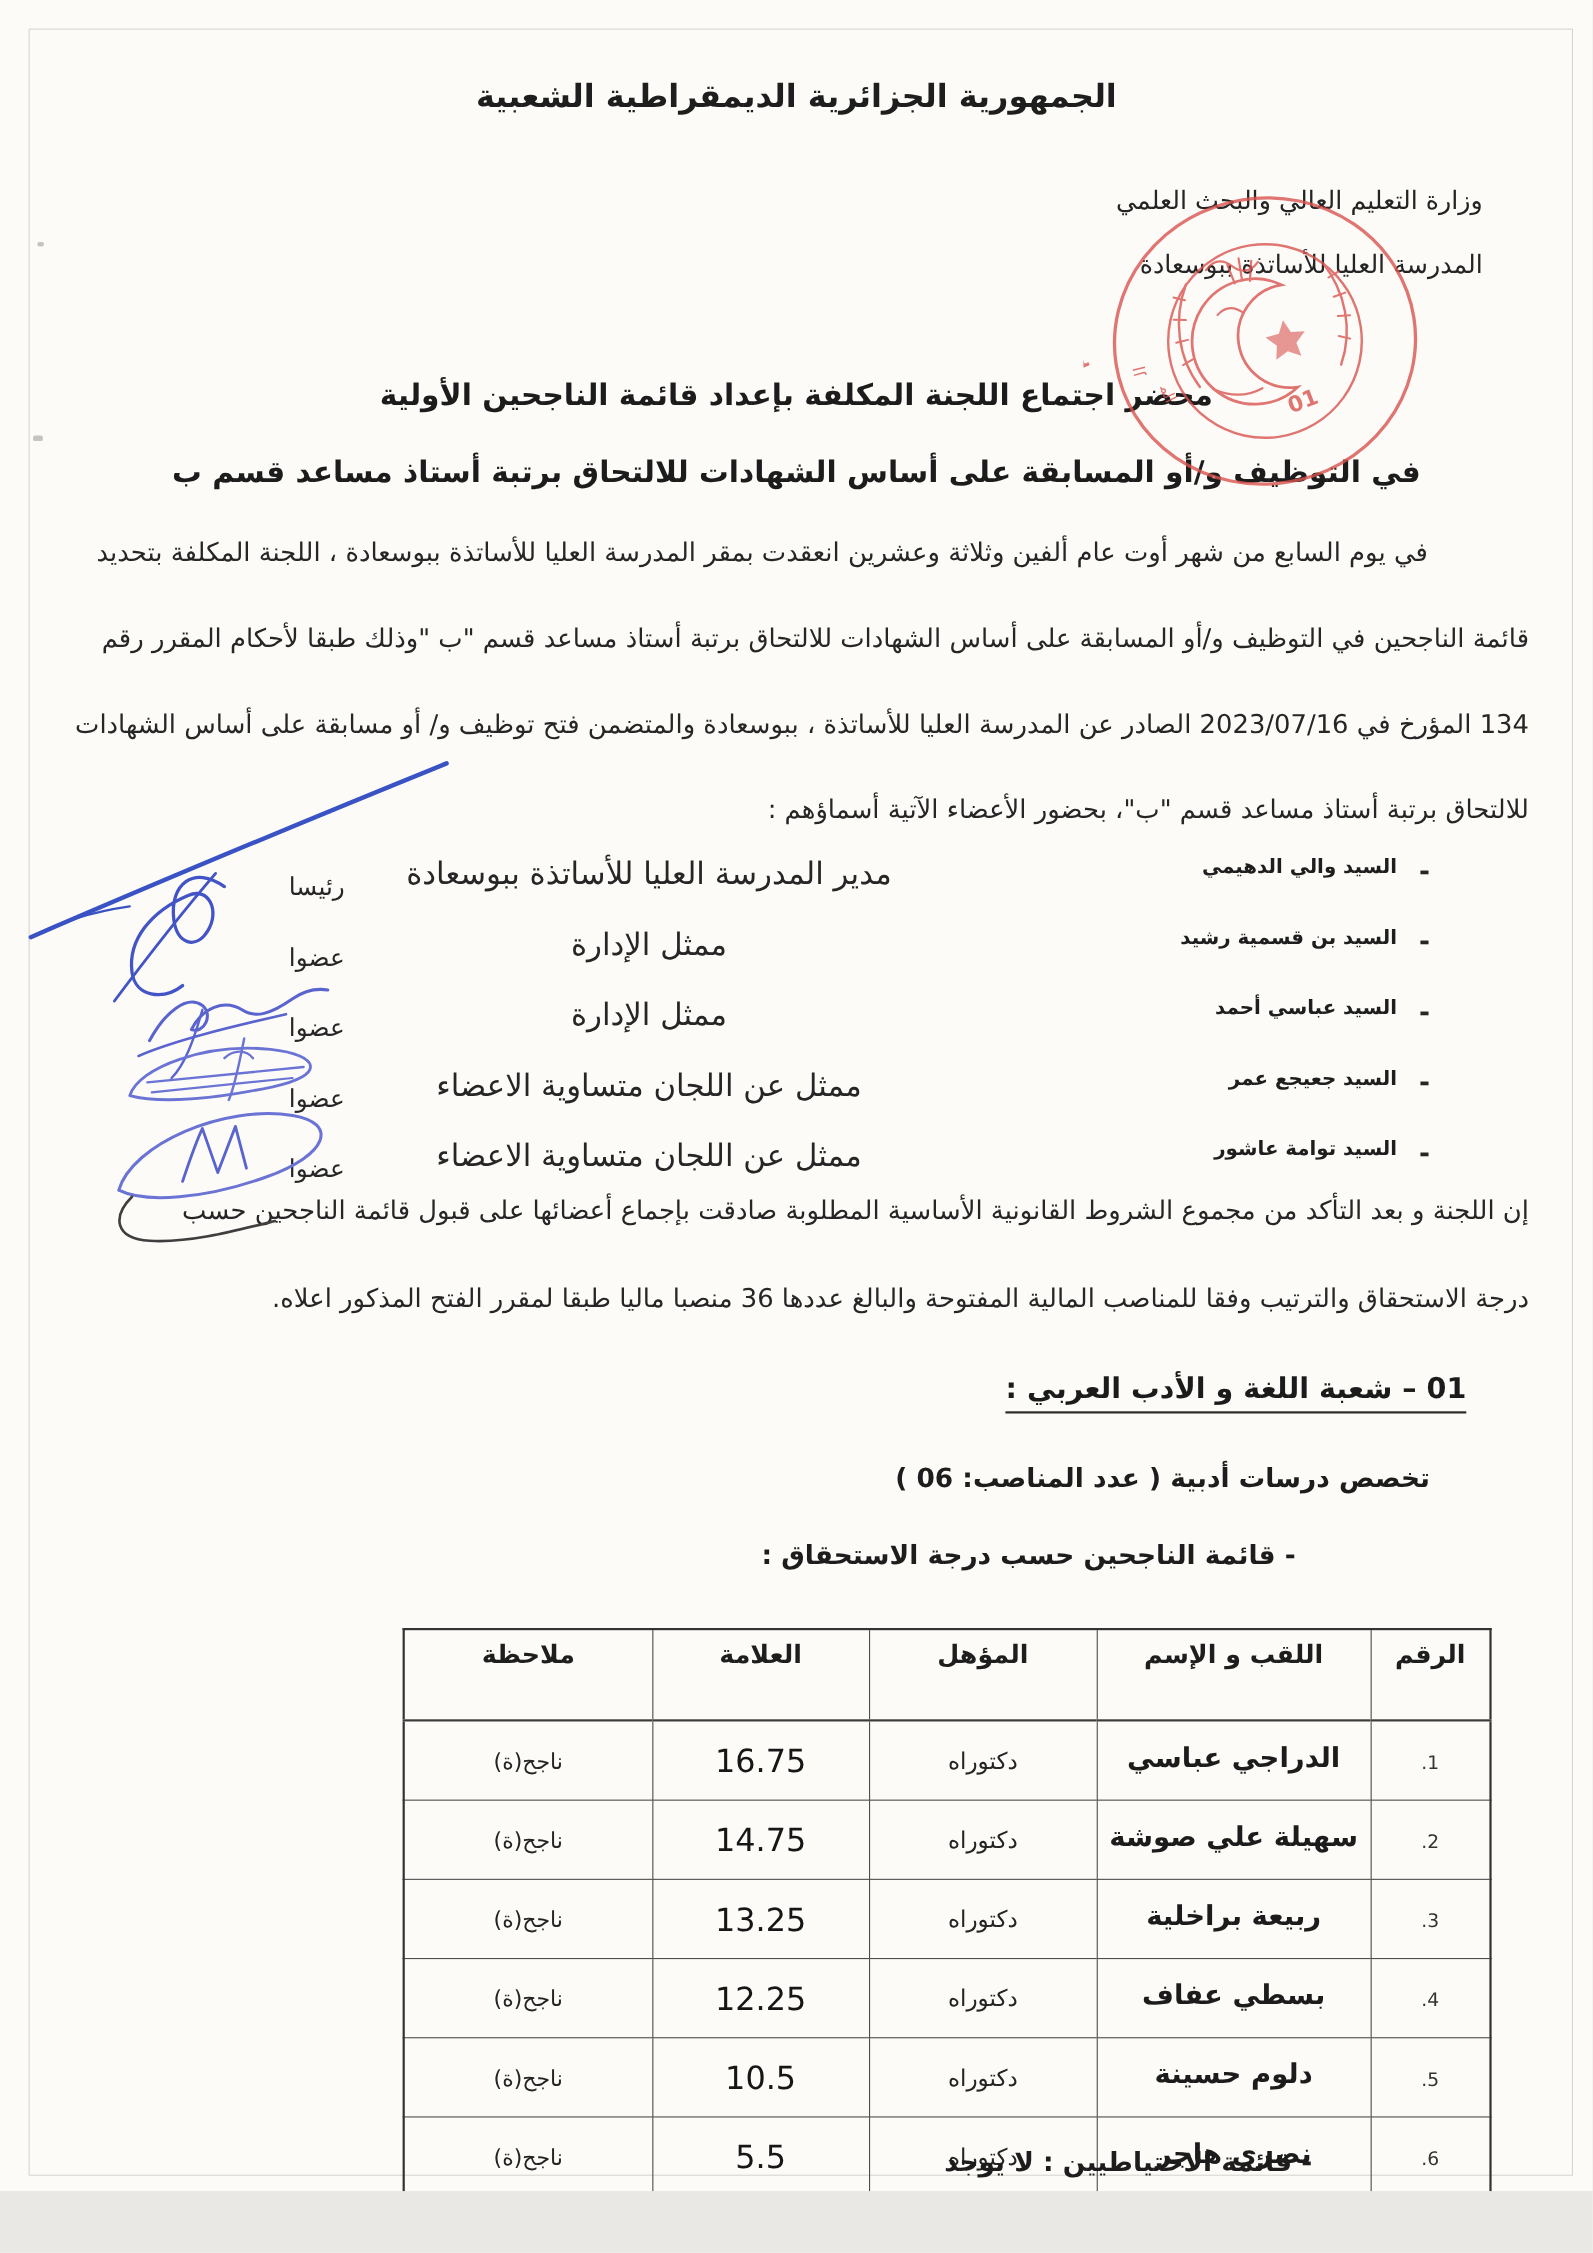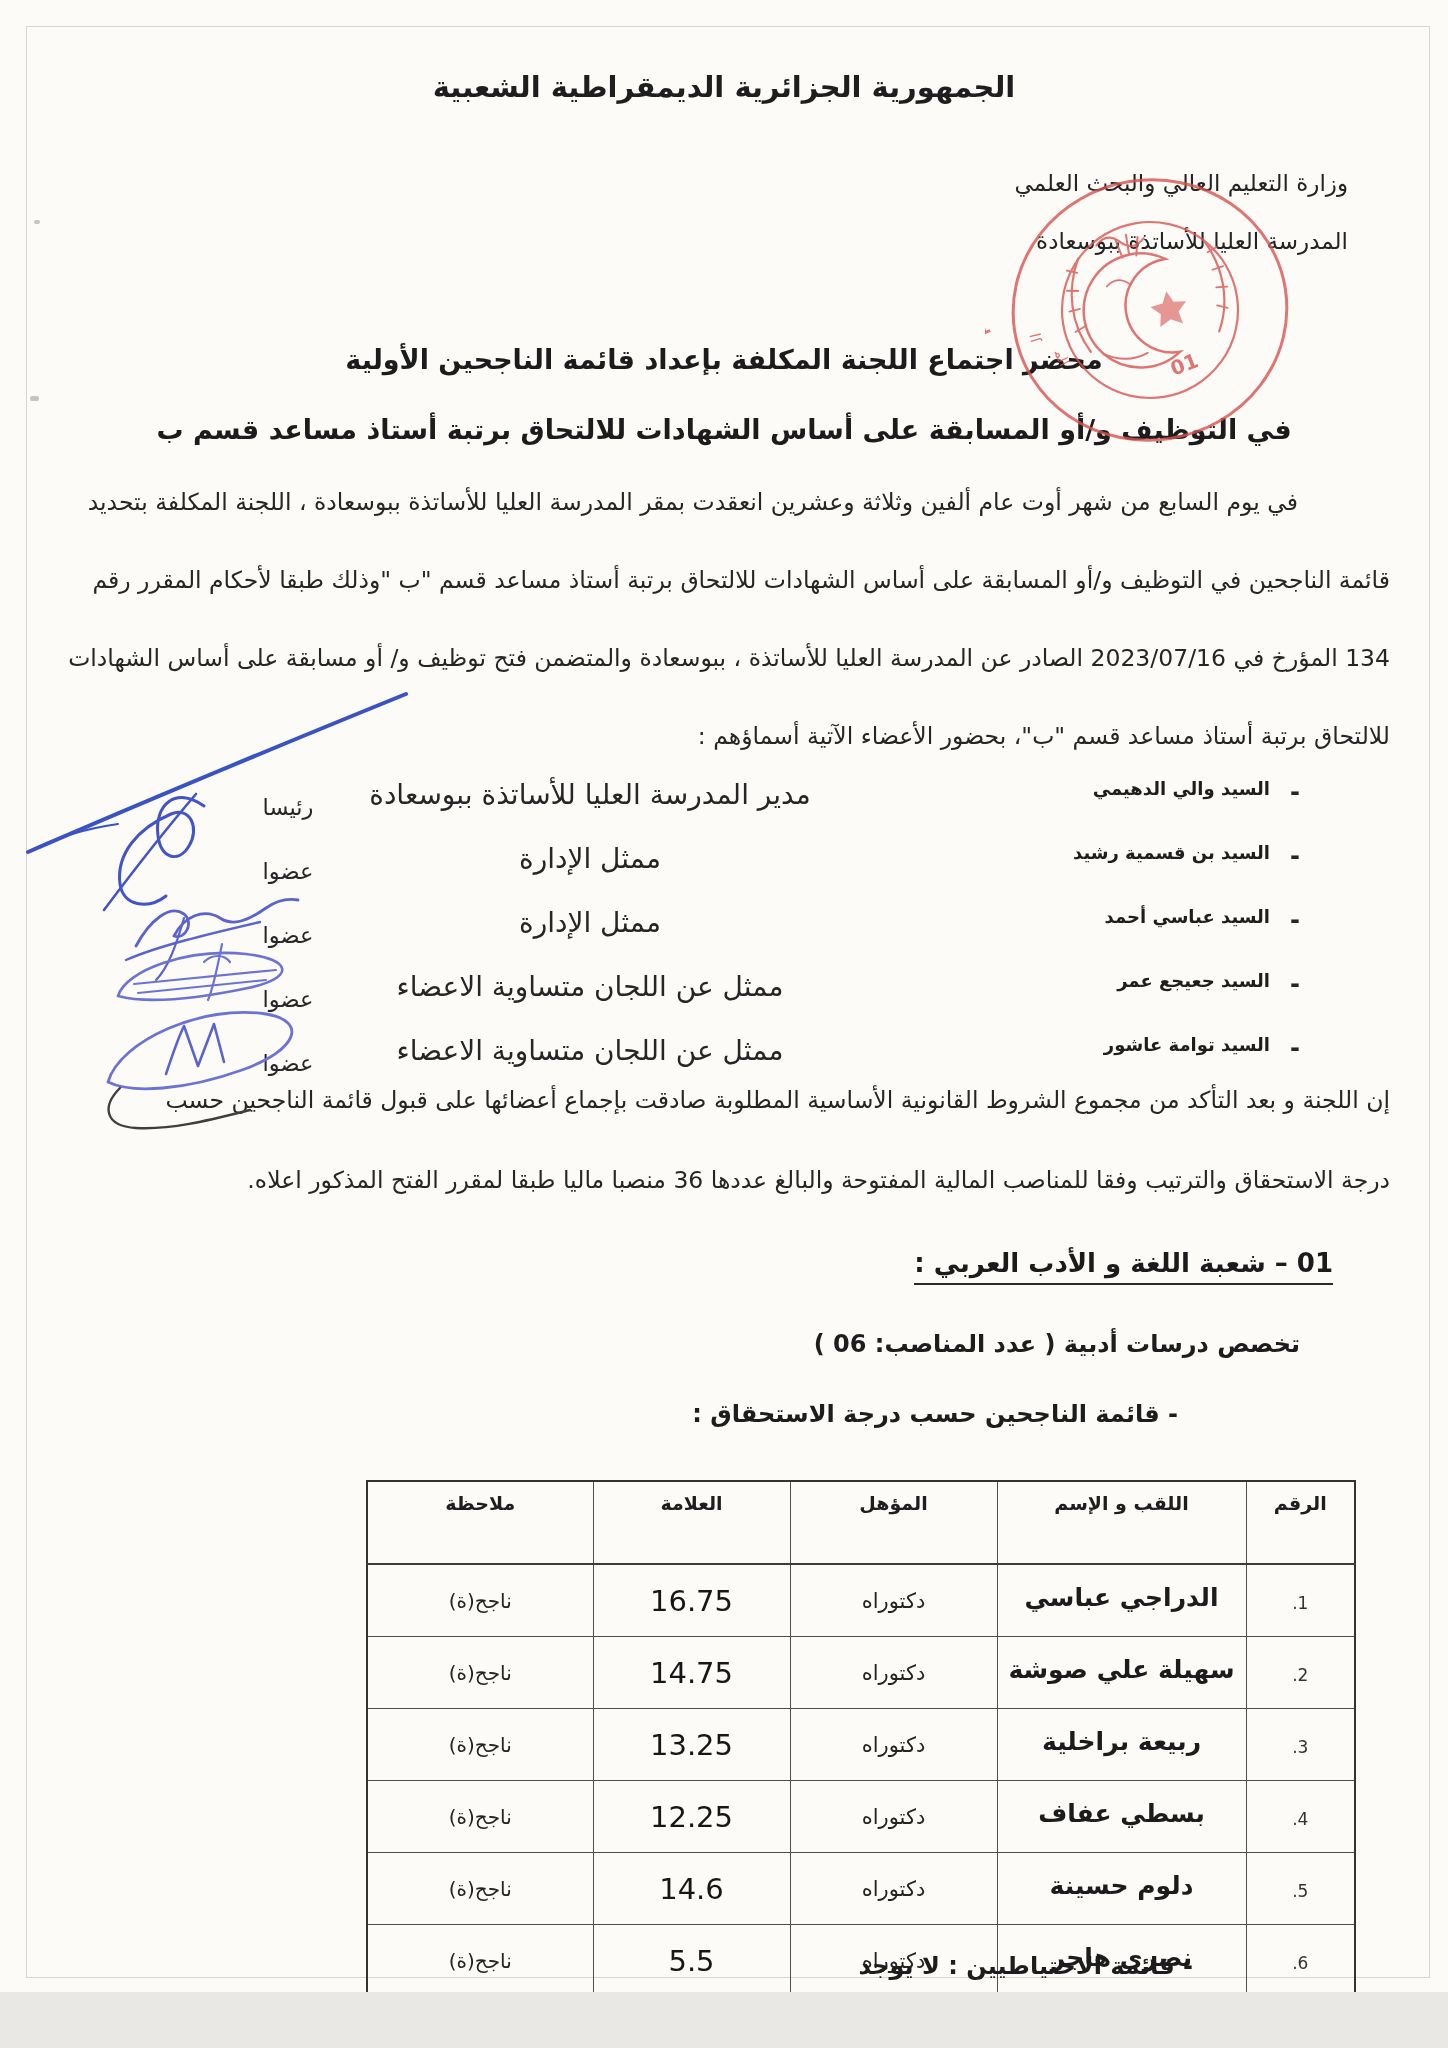--- a/index.html
+++ b/index.html
@@ -28,21 +28,21 @@
   .spec-line{right:148px;font-size:24px;font-weight:700;color:#1d1d1d;}
   .list-label{right:270px;font-size:24px;font-weight:700;color:#1d1d1d;}
   .reserve{right:255px;font-size:24px;font-weight:700;color:#1d1d1d;text-align:center;}
   table.results{
     position:absolute;left:366px;top:1480px;width:988px;border-collapse:collapse;
     direction:rtl;table-layout:fixed;
   }
   table.results,table.results th,table.results td{border:1.2px solid #4d4d4d;}
   table.results{border:2px solid #333;}
   table.results th{
-    height:70px;vertical-align:top;padding-top:10px;font-size:19px;font-weight:700;
+    height:70px;vertical-align:top;padding-top:10px;font-size:23px;font-weight:700;
     color:#1e1e1e;border-bottom:2.5px solid #3c3c3c;background:transparent;text-align:center;
   }
   table.results td{height:62px;text-align:center;vertical-align:middle;}
   td.rank{vertical-align:top;text-align:center;padding-top:6px;font-size:17px;color:#333;}
   td.cand-name{font-size:25px;font-weight:700;color:#1c1c1c;vertical-align:bottom;padding-bottom:8px;}
   td.qual{font-size:21px;color:#242424;}
   td.grade{font-size:29px;color:#161616;font-family:"DejaVu Sans",sans-serif;}
   td.remark{font-size:20px;color:#242424;}
   .stamp-svg{position:absolute;left:985px;top:162px;}
   .sign-svg{position:absolute;left:8px;top:678px;}
@@ -152,21 +152,21 @@
         <td class="rank">4.</td>
         <td class="cand-name">بسطي عفاف</td>
         <td class="qual">دكتوراه</td>
         <td class="grade">12.25</td>
         <td class="remark">ناجح(ة)</td>
       </tr>
       <tr>
         <td class="rank">5.</td>
         <td class="cand-name">دلوم حسينة</td>
         <td class="qual">دكتوراه</td>
-        <td class="grade">14.6</td>
+        <td class="grade">10.5</td>
         <td class="remark">ناجح(ة)</td>
       </tr>
       <tr>
         <td class="rank">6.</td>
         <td class="cand-name">نصري هاجر</td>
         <td class="qual">دكتوراه</td>
         <td class="grade">5.5</td>
         <td class="remark">ناجح(ة)</td>
       </tr>
     </tbody>

